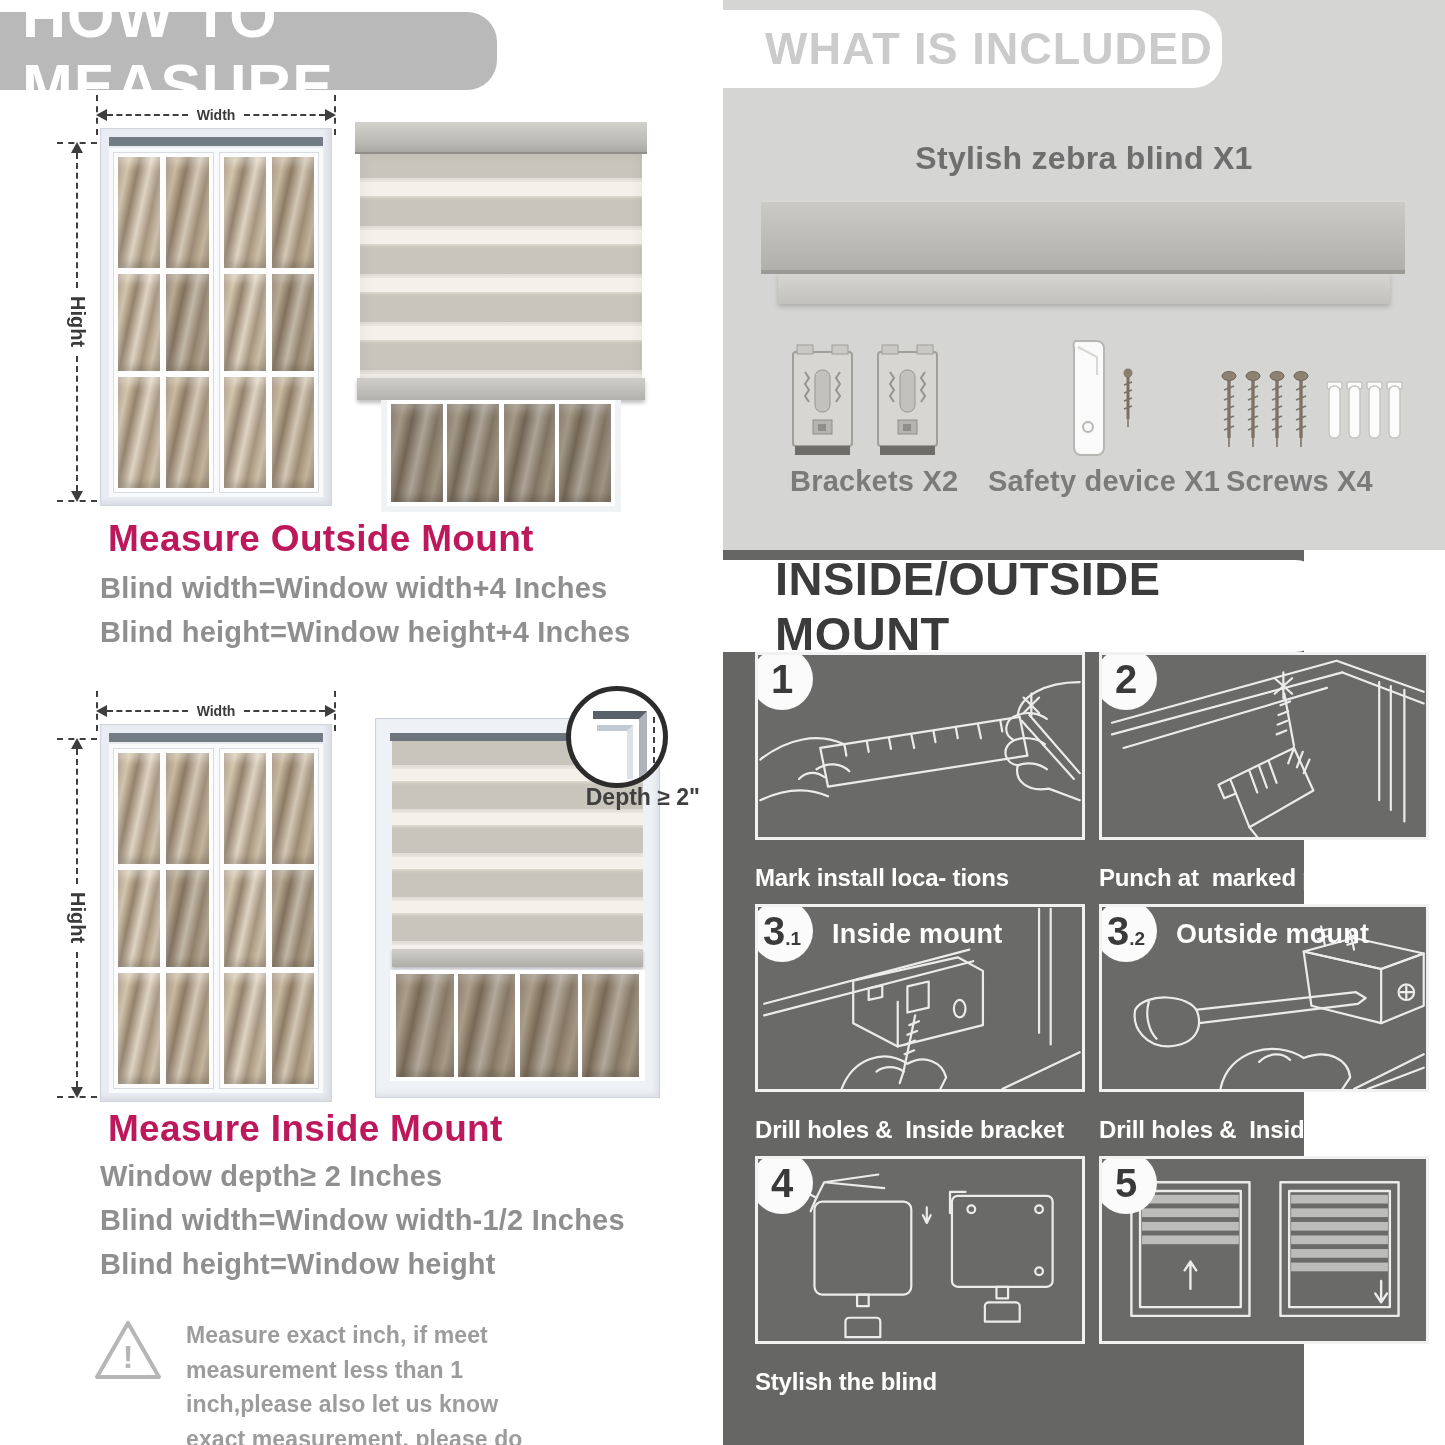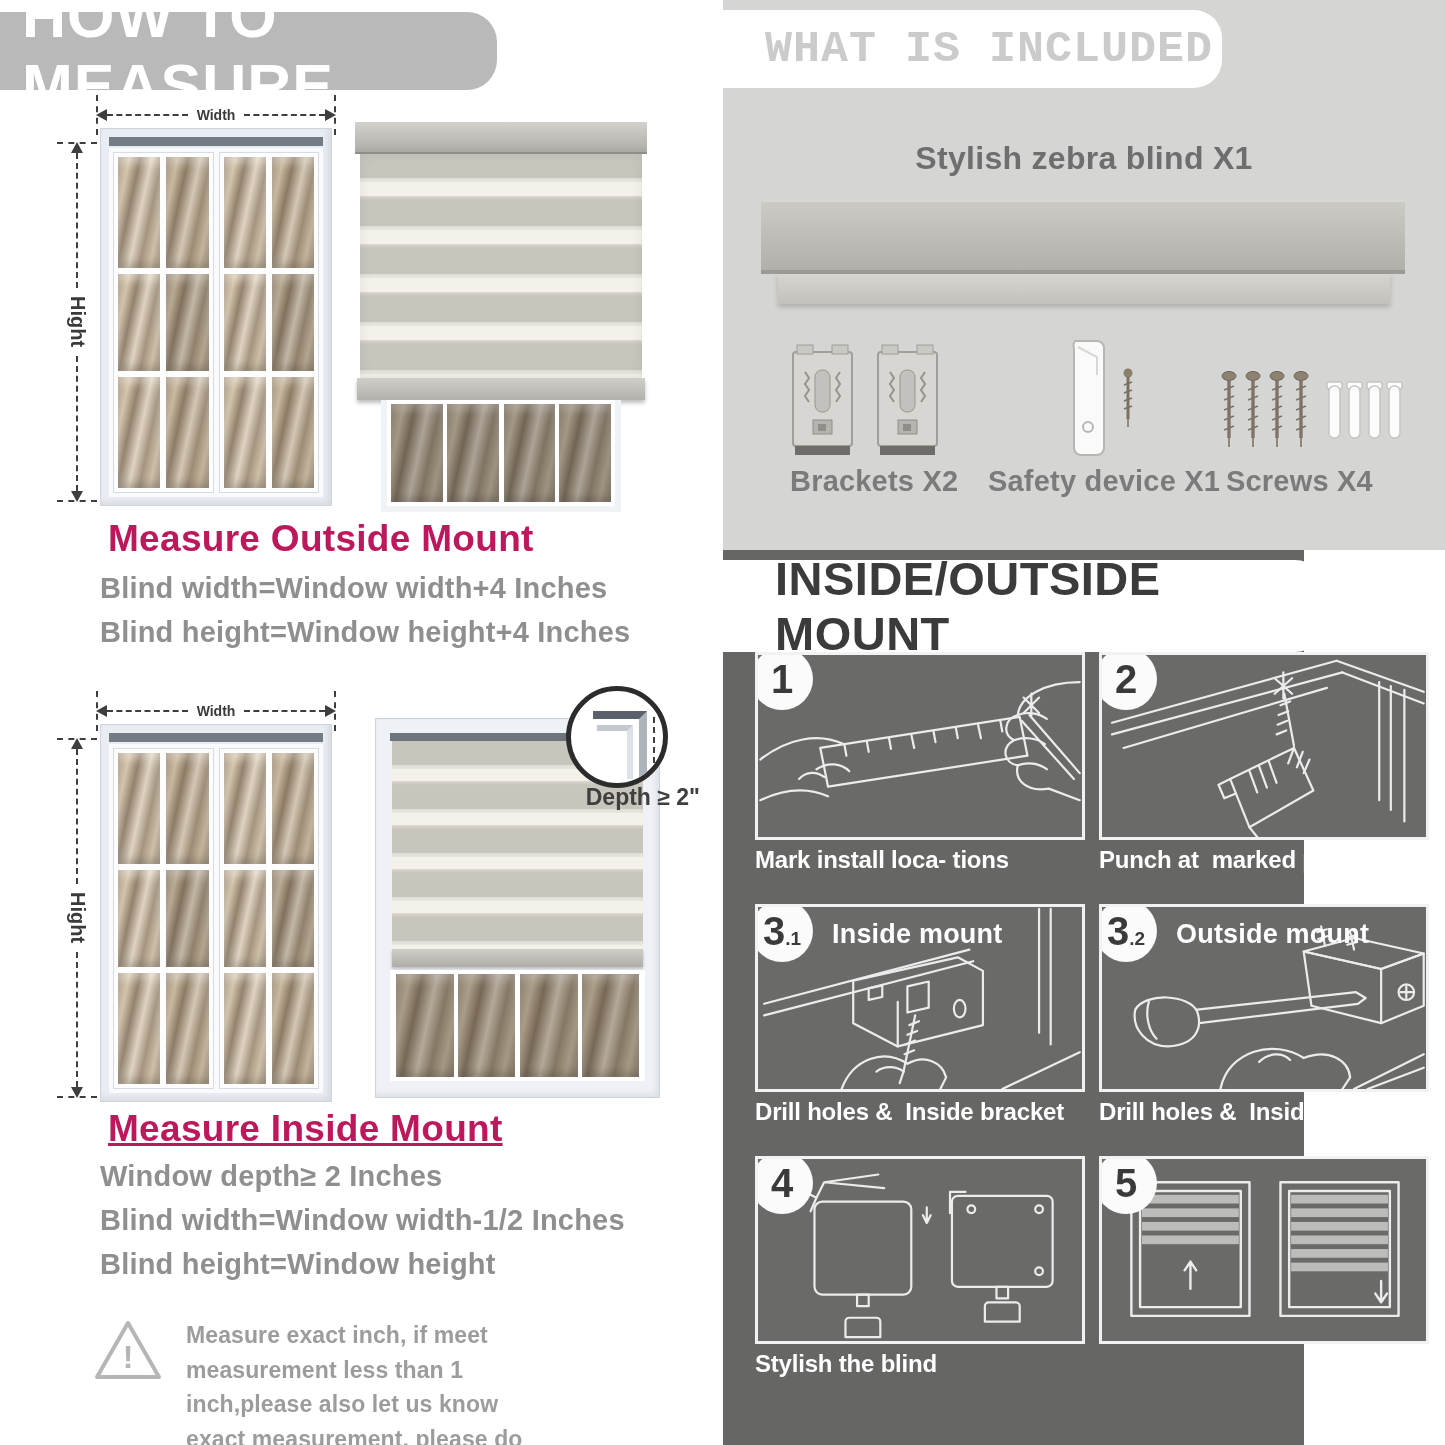--- a/index.html
+++ b/index.html
@@ -83,21 +83,21 @@
   .m-dash{position:absolute;top:26px;right:8px;height:46px;border-left:2px dashed #3e3e3e;}
   .depth-label{position:absolute;left:560px;top:784px;width:140px;text-align:right;
                color:#3f3f3f;font-size:23px;font-weight:bold;z-index:5;}
 
   .warn-wrap{position:absolute;left:92px;top:1318px;display:flex;gap:22px;align-items:flex-start;}
   .warn-text{width:352px;color:#9c9c9c;font-size:23px;font-weight:bold;line-height:1.5;letter-spacing:.1px;}
 
   
   .light-panel{position:absolute;left:723px;top:0;width:722px;height:550px;background:#d5d5d4;}
   .inc-header{position:absolute;left:0;top:10px;width:499px;height:78px;background:#ffffff;
-              border-radius:0 28px 28px 0;display:flex;align-items:center;font-family:Liberation Mono, monospace;}
+              border-radius:0 28px 28px 0;display:flex;align-items:center;}
   .inc-header span{color:#cbcbcb;font-size:45px;font-weight:bold;letter-spacing:1px;padding-left:42px;}
   .product-label{position:absolute;left:0;top:140px;width:100%;text-align:center;
                  color:#6e6e6e;font-size:32px;font-weight:bold;letter-spacing:.3px;}
   .headrail{position:absolute;left:38px;width:644px;top:200px;height:72px;
             background:linear-gradient(180deg,#cbcac5 0%,#c0bfba 40%,#afaea9 100%);
             border-top:2px solid #d8d7d2;box-shadow:inset 0 -4px 0 #9b9a95;}
   .underrail{position:absolute;left:55px;width:612px;top:274px;height:30px;
              background:linear-gradient(180deg,#d6d5d0,#c2c1bc);box-shadow:0 3px 5px rgba(0,0,0,.18);}
   .parts-row{position:absolute;left:0;top:330px;width:100%;height:135px;}
   .part-label{position:absolute;top:465px;color:#7b7b7b;font-size:29px;font-weight:bold;letter-spacing:.2px;}
@@ -110,21 +110,21 @@
 
   .step{position:absolute;width:330px;}
   .panel{position:relative;height:188px;border:3px solid #f2f2f2;background:#6a6a69;overflow:hidden;box-sizing:border-box;}
   .badge{position:absolute;top:-7px;left:-7px;width:62px;height:62px;background:#fbfbfb;border-radius:50%;
          display:flex;align-items:center;justify-content:center;color:#3a3a3a;z-index:3;}
   .b-num{font-size:40px;font-weight:bold;line-height:1;}
   .b-sub{font-size:19px;font-weight:bold;margin-top:16px;}
   .b-sub:empty{display:none;}
   .ptitle{position:absolute;left:74px;top:12px;color:#fff;font-weight:bold;font-size:27px;z-index:3;letter-spacing:.2px;}
   .ptitle:empty{display:none;}
-  .caption{margin-top:6px;color:#ffffff;font-weight:bold;font-size:24px;letter-spacing:-.2px;white-space:pre-wrap;}
+  .caption{margin-top:24px;color:#ffffff;font-weight:bold;font-size:24px;letter-spacing:-.2px;white-space:pre-wrap;}
   .art{position:absolute;inset:0;width:100%;height:100%;}
   .art path,.art line,.art circle,.art rect,.art ellipse{vector-effect:non-scaling-stroke;}
 </style>
 </head>
 <body>
 
 <div id="stage">
 
   <div class="banner">
     <span>HOW TO MEASURE</span>
@@ -250,21 +250,21 @@
     </div>
   </div>
 
   <div class="magnifier">
     <div class="m-corner1"></div>
     <div class="m-corner2"></div>
     <div class="m-dash"></div>
   </div>
   <div class="depth-label">Depth ≥ 2"</div>
 
-  <div class="sec-heading" style="top:1108px;text-decoration:underline;">Measure Inside Mount</div>
+  <div class="sec-heading" style="top:1108px;">Measure Inside Mount</div>
   <div class="formula" style="top:1160px;">Window depth≥ 2 Inches</div>
   <div class="formula" style="top:1204px;">Blind width=Window width-1/2 Inches</div>
   <div class="formula" style="top:1248px;">Blind height=Window height</div>
 
   <div class="warn-wrap">
     <svg width="72" height="66" viewBox="0 0 72 66">
       <path d="M36 5 L67 59 H5 Z" fill="none" stroke="#b6b6b6" stroke-width="4" stroke-linejoin="round"></path>
       <text x="36" y="50" text-anchor="middle" font-size="32" font-weight="bold" fill="#b6b6b6" font-family="Liberation Sans, sans-serif">!</text>
     </svg>
     <div class="warn-text">Measure exact inch, if meet measurement less than 1 inch,please also let us know exact measurement, please do not leave it</div>

